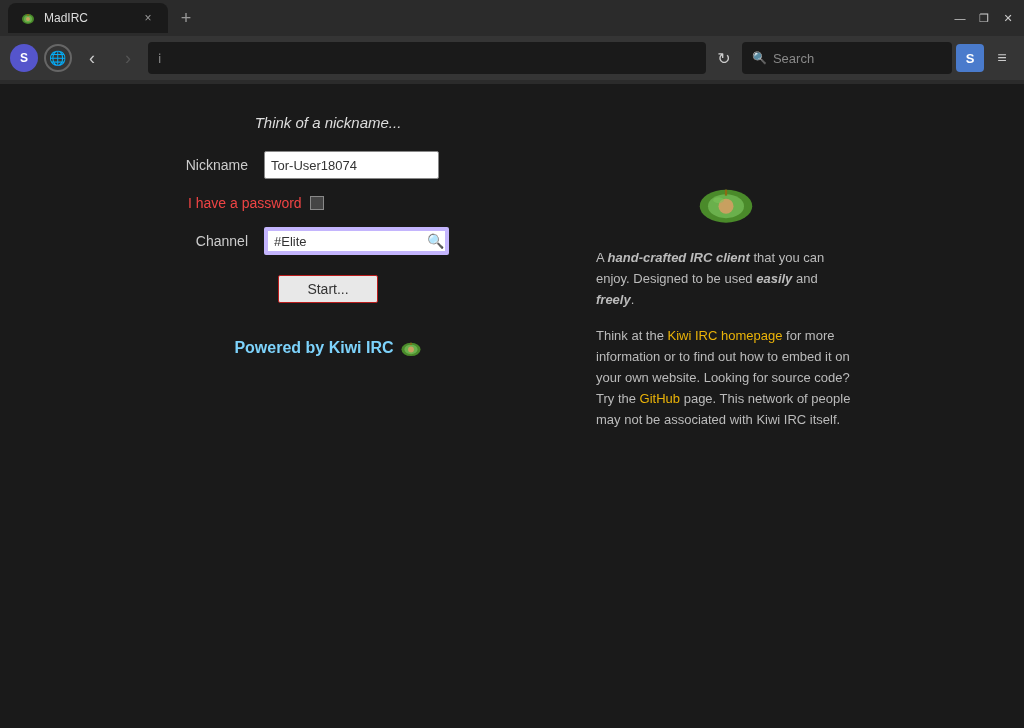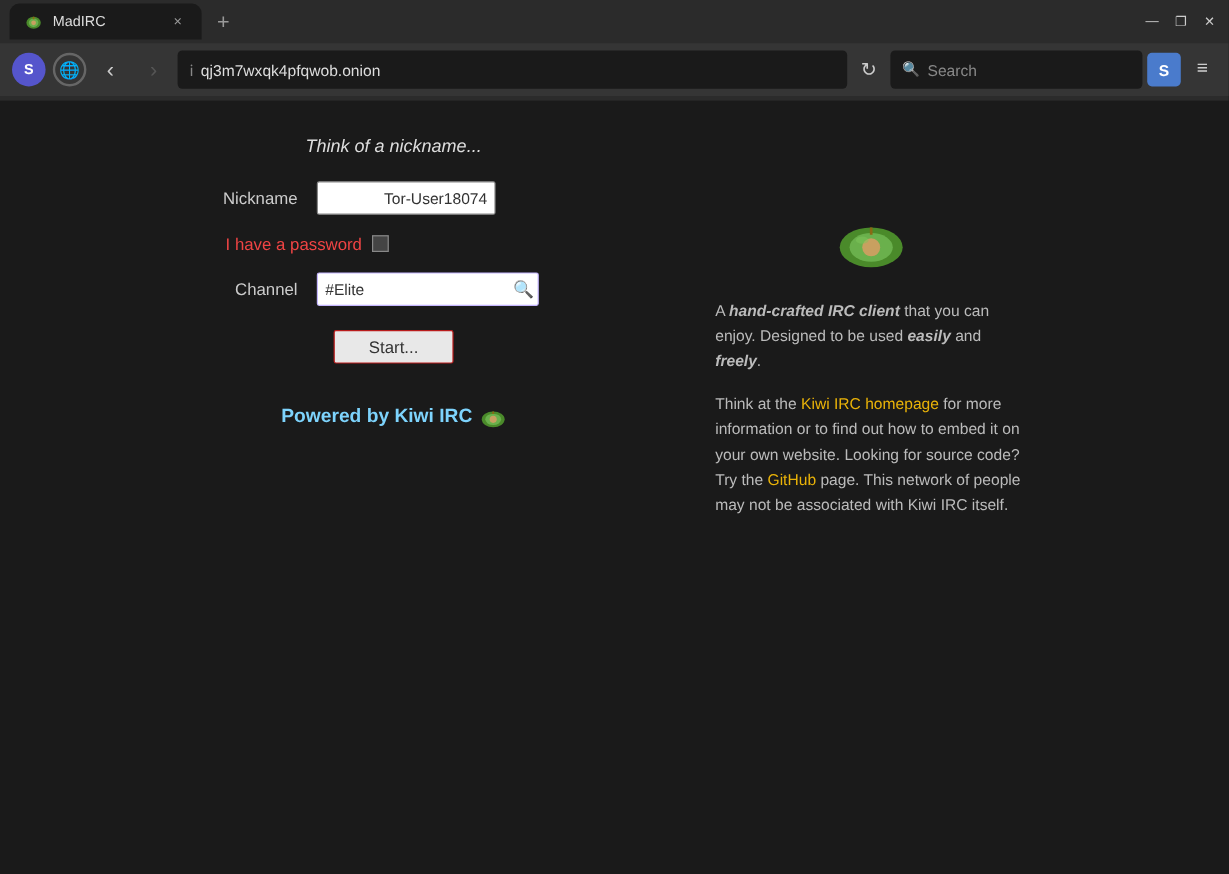--- a/index.html
+++ b/index.html
@@ -230,30 +230,29 @@
       gap: 16px;
       width: 100%;
     }
     .form-label {
       color: #ccc;
       font-size: 14px;
       min-width: 80px;
       text-align: right;
     }
     .form-input {
-      width: 149px;
+      width: 175px;
       height: 28px;
       background: white;
       border: 1px solid #888;
       border-radius: 2px;
       padding: 0 6px;
       font-size: 13px;
       color: #333;
       outline: none;
-      text-align: right;
     }
 
     .password-row {
       display: flex;
       align-items: center;
       gap: 8px;
       align-self: flex-start;
       margin-left: 20px;
     }
     .password-label {
@@ -269,21 +268,21 @@
     }
 
     .channel-input-wrapper {
       position: relative;
       width: 185px;
     }
     .channel-input {
       width: 185px;
       height: 28px;
       background: white;
-      border: 1px solid #c4b5fd;
+      border: 4px solid #c4b5fd;
       border-radius: 2px;
       padding: 0 28px 0 6px;
       font-size: 13px;
       color: #333;
       outline: none;
     }
     .channel-search-btn {
       position: absolute;
       right: 4px;
       top: 50%;
@@ -377,21 +376,20 @@
     </div>
     <div class="favicon-globe">🌐</div>
     <div class="nav-icon-btn">
       <span style="font-size:18px;">‹</span>
     </div>
     <div class="nav-icon-btn">
       <span style="font-size:18px; color:#555;">›</span>
     </div>
     <div class="address-bar">
       <span class="address-bar-info">ℹ</span>
-      <span class="address-bar-url">qj3m7wxqk4pfqwob.onion</span>
     </div>
     <div class="reload-btn">↻</div>
     <div class="search-bar">
       <span class="search-icon-small">🔍</span>
       <span class="search-placeholder">Search</span>
     </div>
     <div class="sync-icon">S</div>
     <div class="menu-btn">≡</div>
   </div>
 </div>

